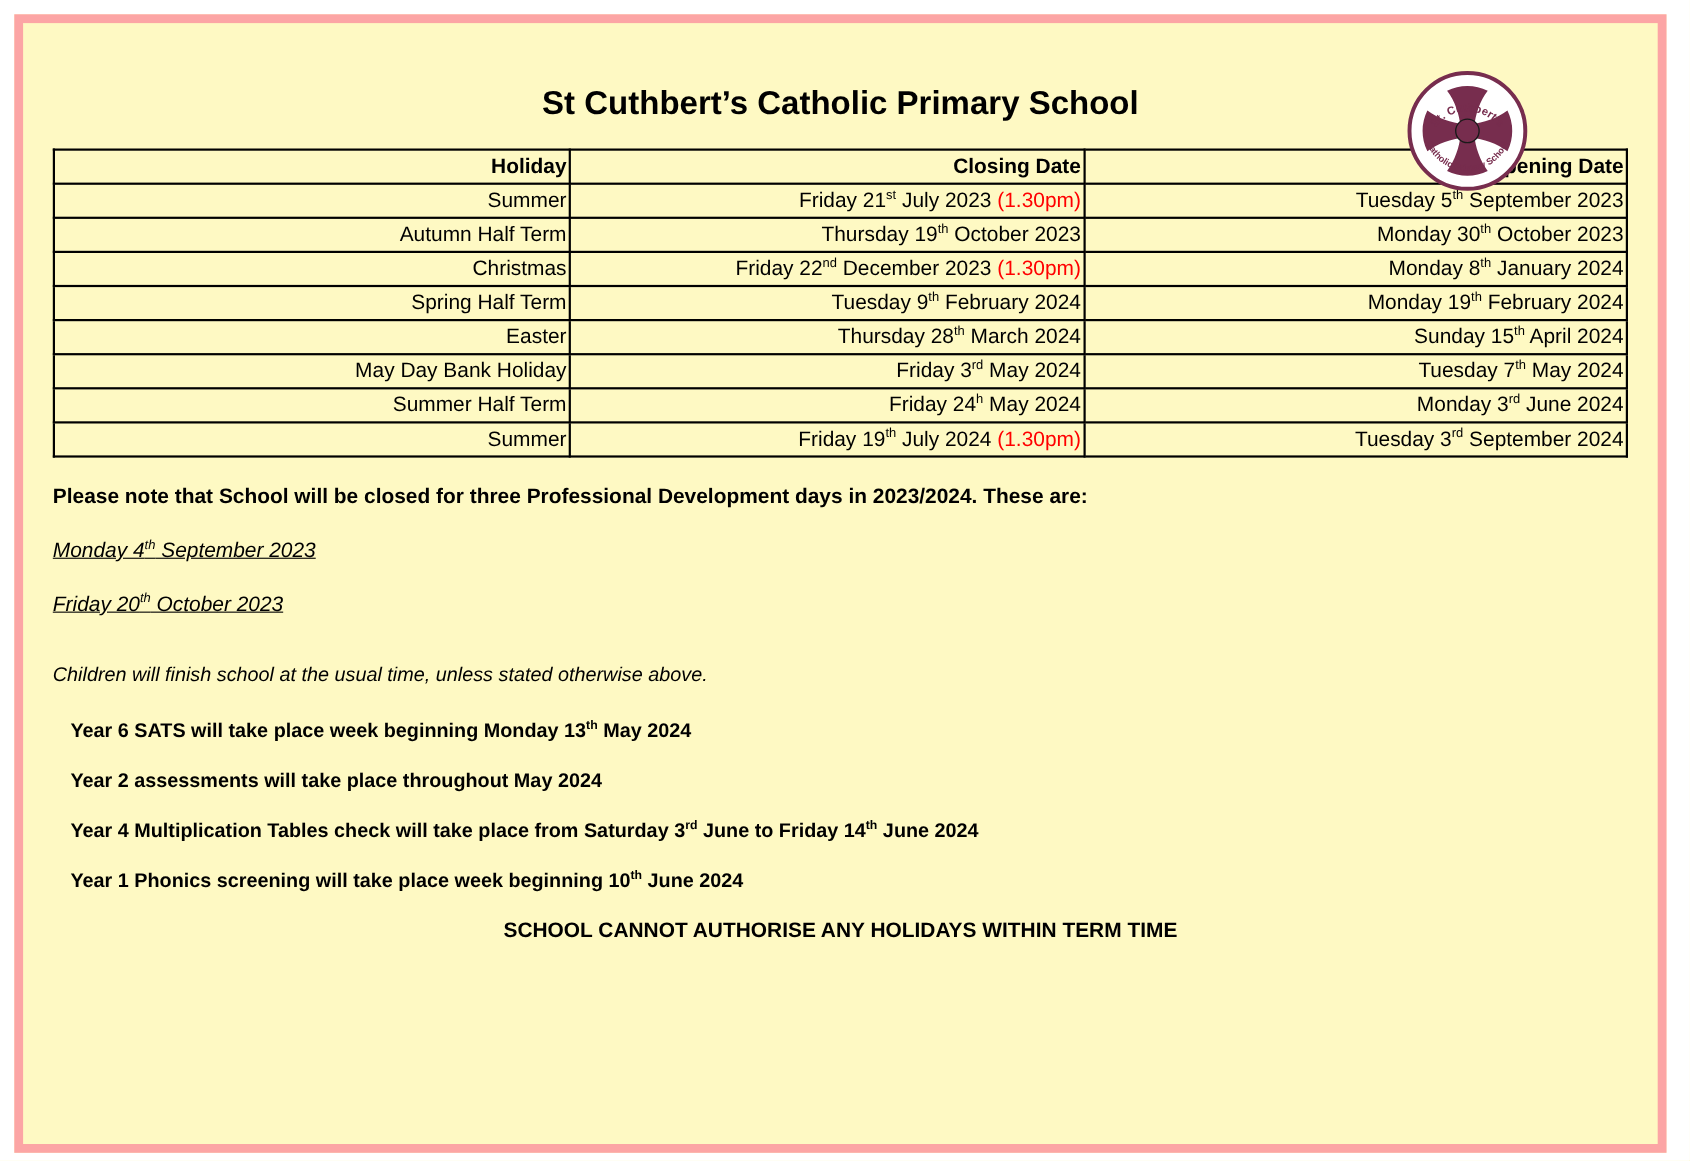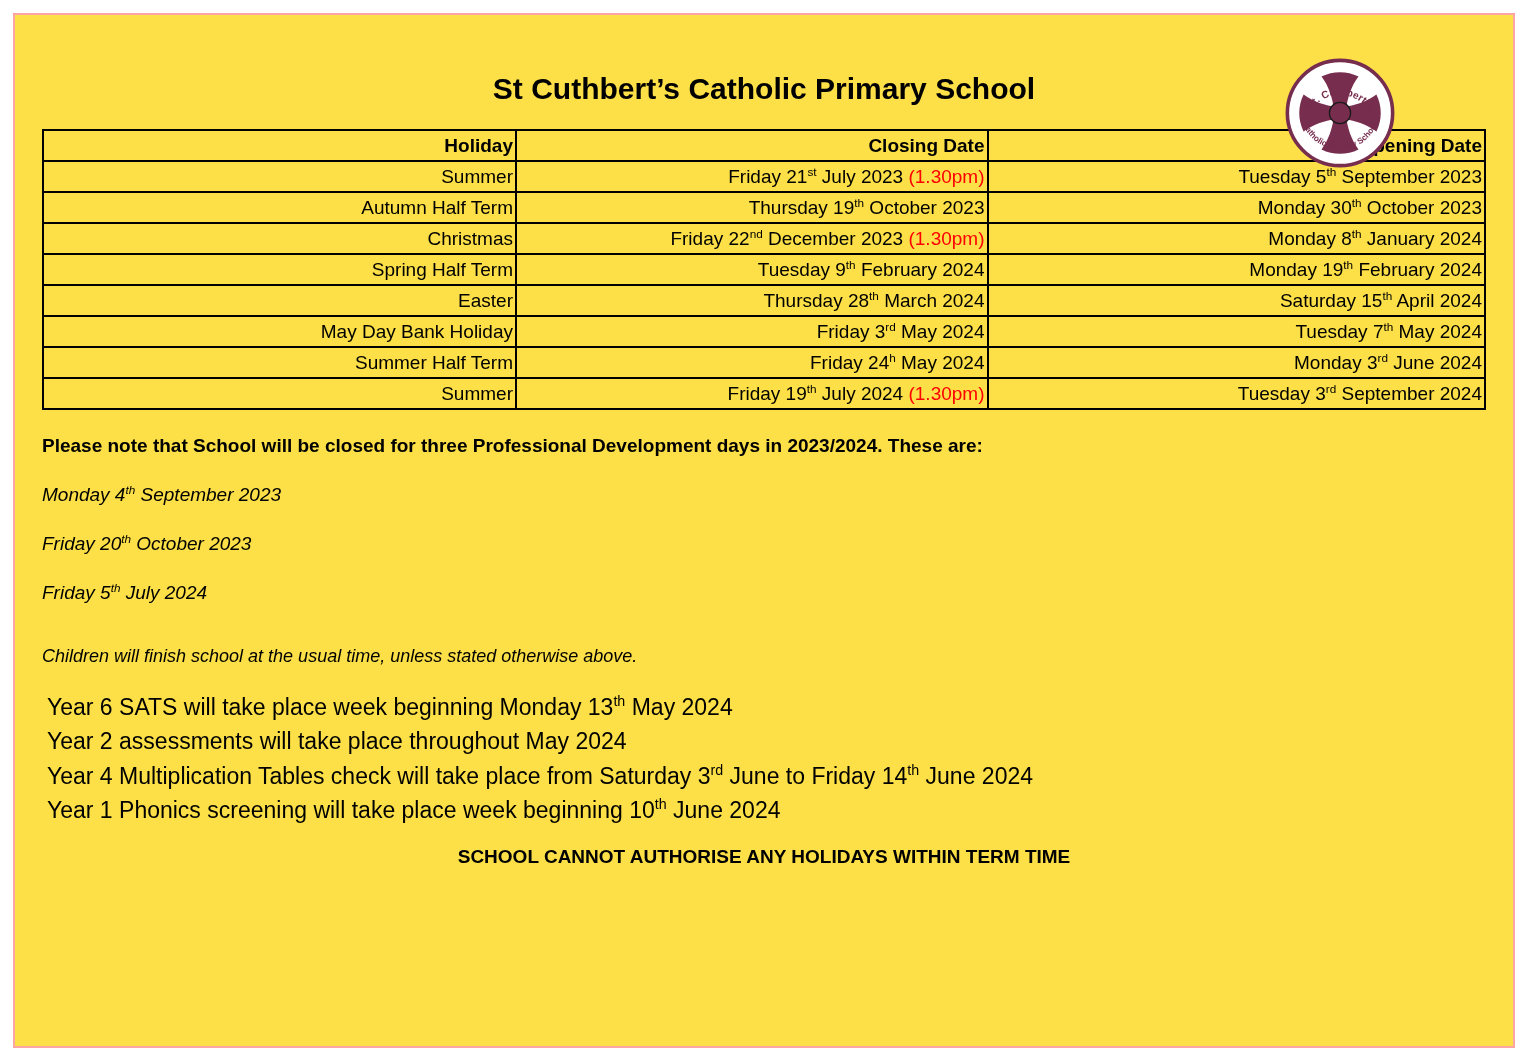--- a/index.html
+++ b/index.html
@@ -11,22 +11,22 @@
     overflow: hidden;
   }
   .page {
     position: relative;
     width: 1536px; height: 1055px;
     background: #fff;
   }
   .frame {
     position: absolute;
     left: 13px; top: 13px; right: 21px; bottom: 7px;
-    border: 2px solid #fca5a5;
-    background: #fde047;
+    border: 8px solid #fca5a5;
+    background: #fef9c3;
     padding-left: 36px;
   }
   .content {
     position: absolute;
     left: 0; top: 0; right: 0; bottom: 0;
     padding: 0 27px;
   }
   .doc-title {
     margin: 57px 0 0 0;
     text-align: center;
@@ -78,32 +78,33 @@
   .intro {
     margin: 25px 0 0 0;
     font-size: 19px;
     font-weight: bold;
   }
   .pd-line {
     margin: 27px 0 0 0;
     font-size: 19px;
     font-style: italic;
     font-weight: normal;
+    text-decoration: underline;
   }
   .finish-note {
     margin: 42px 0 0 0;
     font-size: 18px;
     font-weight: normal;
     font-style: italic;
   }
   .assessments { margin-top: 26px; }
   .assess-line {
-    margin: 5px;
-    font-size: 23px;
-    font-weight: normal;
+    margin: 16px;
+    font-size: 18px;
+    font-weight: bold;
     line-height: 29.5px;
   }
   .footer-note {
     margin: 20px 0 0 0;
     text-align: center;
     font-size: 19px;
     font-weight: bold;
   }
 </style>
 </head>
@@ -168,21 +169,21 @@
               <td><span>Monday 8</span><sup>th</sup><span> January 2024</span></td>
             </tr>
             <tr>
               <td>Spring Half Term</td>
               <td><span>Tuesday 9</span><sup>th</sup><span> February 2024</span></td>
               <td><span>Monday 19</span><sup>th</sup><span> February 2024</span></td>
             </tr>
             <tr>
               <td>Easter</td>
               <td><span>Thursday 28</span><sup>th</sup><span> March 2024</span></td>
-              <td><span>Saturday 15</span><sup>th</sup><span> April 2024</span></td>
+              <td><span>Sunday 15</span><sup>th</sup><span> April 2024</span></td>
             </tr>
             <tr>
               <td>May Day Bank Holiday</td>
               <td><span>Friday 3</span><sup>rd</sup><span> May 2024</span></td>
               <td><span>Tuesday 7</span><sup>th</sup><span> May 2024</span></td>
             </tr>
             <tr>
               <td>Summer Half Term</td>
               <td><span>Friday 24</span><sup>h</sup><span> May 2024</span></td>
               <td><span>Monday 3</span><sup>rd</sup><span> June 2024</span></td>
@@ -193,21 +194,20 @@
               <td><span>Tuesday 3</span><sup>rd</sup><span> September 2024</span></td>
             </tr>
           </tbody>
       </table>
 
       <p class="intro">Please note that School will be closed for three Professional Development days in 2023/2024. These are:</p>
 
       <div>
           <p class="pd-line"><span>Monday 4</span><sup>th</sup><span> September 2023</span></p>
           <p class="pd-line"><span>Friday 20</span><sup>th</sup><span> October 2023</span></p>
-          <p class="pd-line"><span>Friday 5</span><sup>th</sup><span> July 2024</span></p>
         </div>
 
       <p class="finish-note">Children will finish school at the usual time, unless stated otherwise above.</p>
 
       <div class="assessments">
           <p class="assess-line"><span>Year 6 SATS will take place week beginning Monday 13</span><sup>th</sup><span> May 2024</span></p>
           <p class="assess-line"><span>Year 2 assessments will take place throughout May 2024</span></p>
           <p class="assess-line"><span>Year 4 Multiplication Tables check will take place from Saturday 3</span><sup>rd</sup><span> June to Friday 14</span><sup>th</sup><span> June 2024</span></p>
           <p class="assess-line"><span>Year 1 Phonics screening will take place week beginning 10</span><sup>th</sup><span> June 2024</span></p>
         </div>

